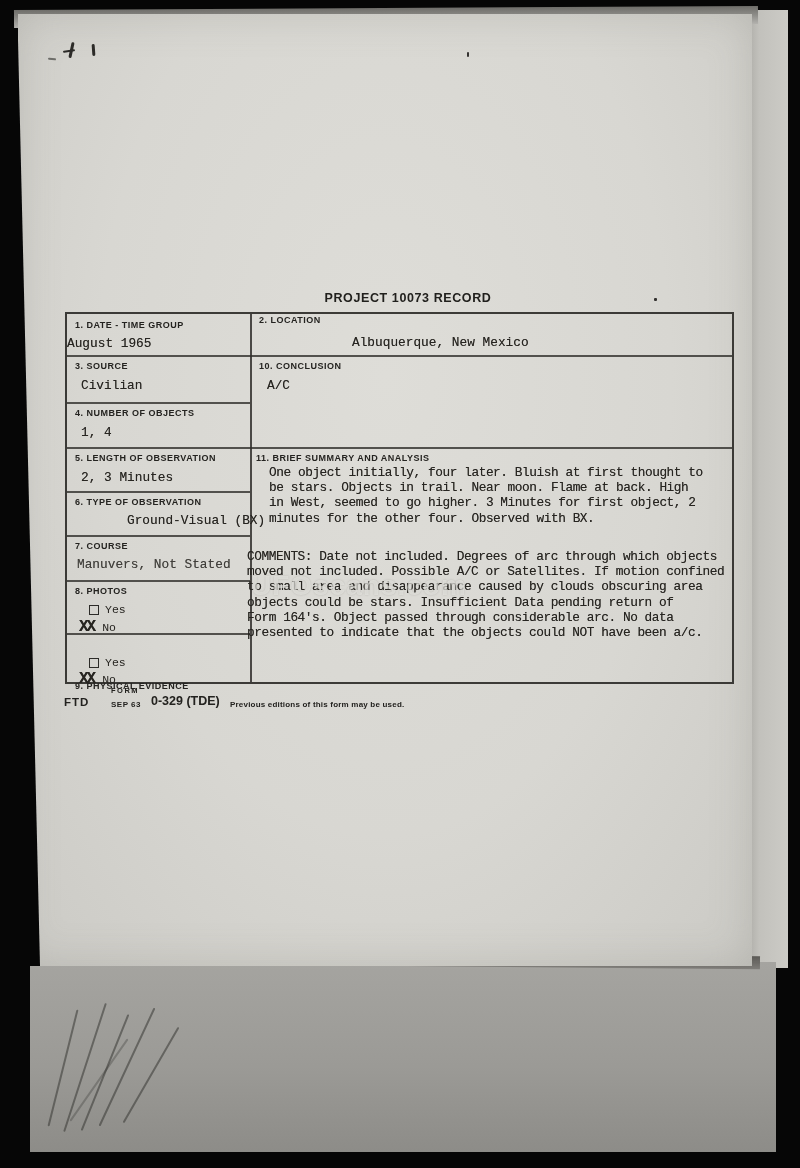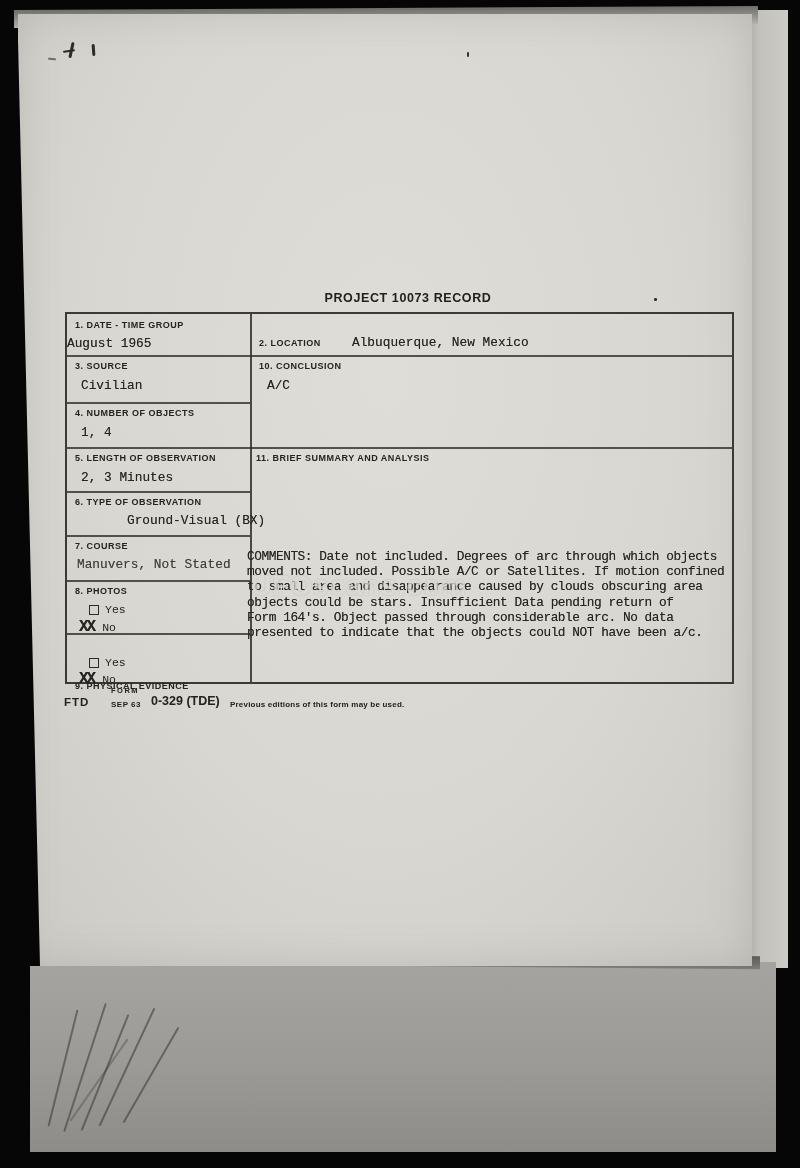--- a/index.html
+++ b/index.html
@@ -127,36 +127,40 @@
     <div class="hline hl-left" style="top:221px;"></div>
     <div class="hline hl-left" style="top:266px;"></div>
     <div class="hline hl-left" style="top:319px;"></div>
 
     <div class="hline hl-right" style="top:41px;"></div>
     <div class="hline hl-right" style="top:133px;"></div>
 
     <div class="cell-label" style="left:8px;top:6px;">1. DATE - TIME GROUP</div>
     <div class="typed" style="left:0;top:22px;">August 1965</div>
 
-    <div class="cell-label" style="left:192px;top:24px;">2. LOCATION</div>
+    <div class="cell-label" style="left:192px;top:1px;">2. LOCATION</div>
     <div class="typed" style="left:285px;top:21px;">Albuquerque, New Mexico</div>
 
     <div class="cell-label" style="left:8px;top:47px;">3. SOURCE</div>
     <div class="typed" style="left:14px;top:64px;">Civilian</div>
 
     <div class="cell-label" style="left:192px;top:47px;">10. CONCLUSION</div>
     <div class="typed" style="left:200px;top:64px;">A/C</div>
 
     <div class="cell-label" style="left:8px;top:94px;">4. NUMBER OF OBJECTS</div>
     <div class="typed" style="left:14px;top:111px;">1, 4</div>
 
     <div class="cell-label" style="left:8px;top:139px;">5. LENGTH OF OBSERVATION</div>
     <div class="typed" style="left:14px;top:156px;">2, 3 Minutes</div>
 
     <div class="cell-label" style="left:189px;top:139px;">11. BRIEF SUMMARY AND ANALYSIS</div>
+    <div class="typed para" style="left:202px;top:151px;width:490px;">One object initially, four later.  Bluish at first thought to
+be stars.  Objects in trail.  Near moon.  Flame at back. High
+in West, seemed to go higher.  3 Minutes for first object, 2
+minutes for the other four.  Observed with BX.</div>
     <div class="typed para" style="left:180px;top:227px;width:540px;margin-top:8px;">COMMENTS:  Date not included.  Degrees of arc through which objects
 moved not included.  Possible A/C or Satellites.  If motion confined
 to small area and disappearance caused by clouds obscuring area
 objects could be stars.  Insufficient Data pending return of
 Form 164's.  Object passed through considerable arc.  No data
 presented to indicate that the objects could NOT have been a/c.</div>
 
     <div class="cell-label" style="left:8px;top:183px;">6. TYPE OF OBSERVATION</div>
     <div class="typed" style="left:12px;top:199px;margin-left:48px;">Ground-Visual (BX)</div>
 

